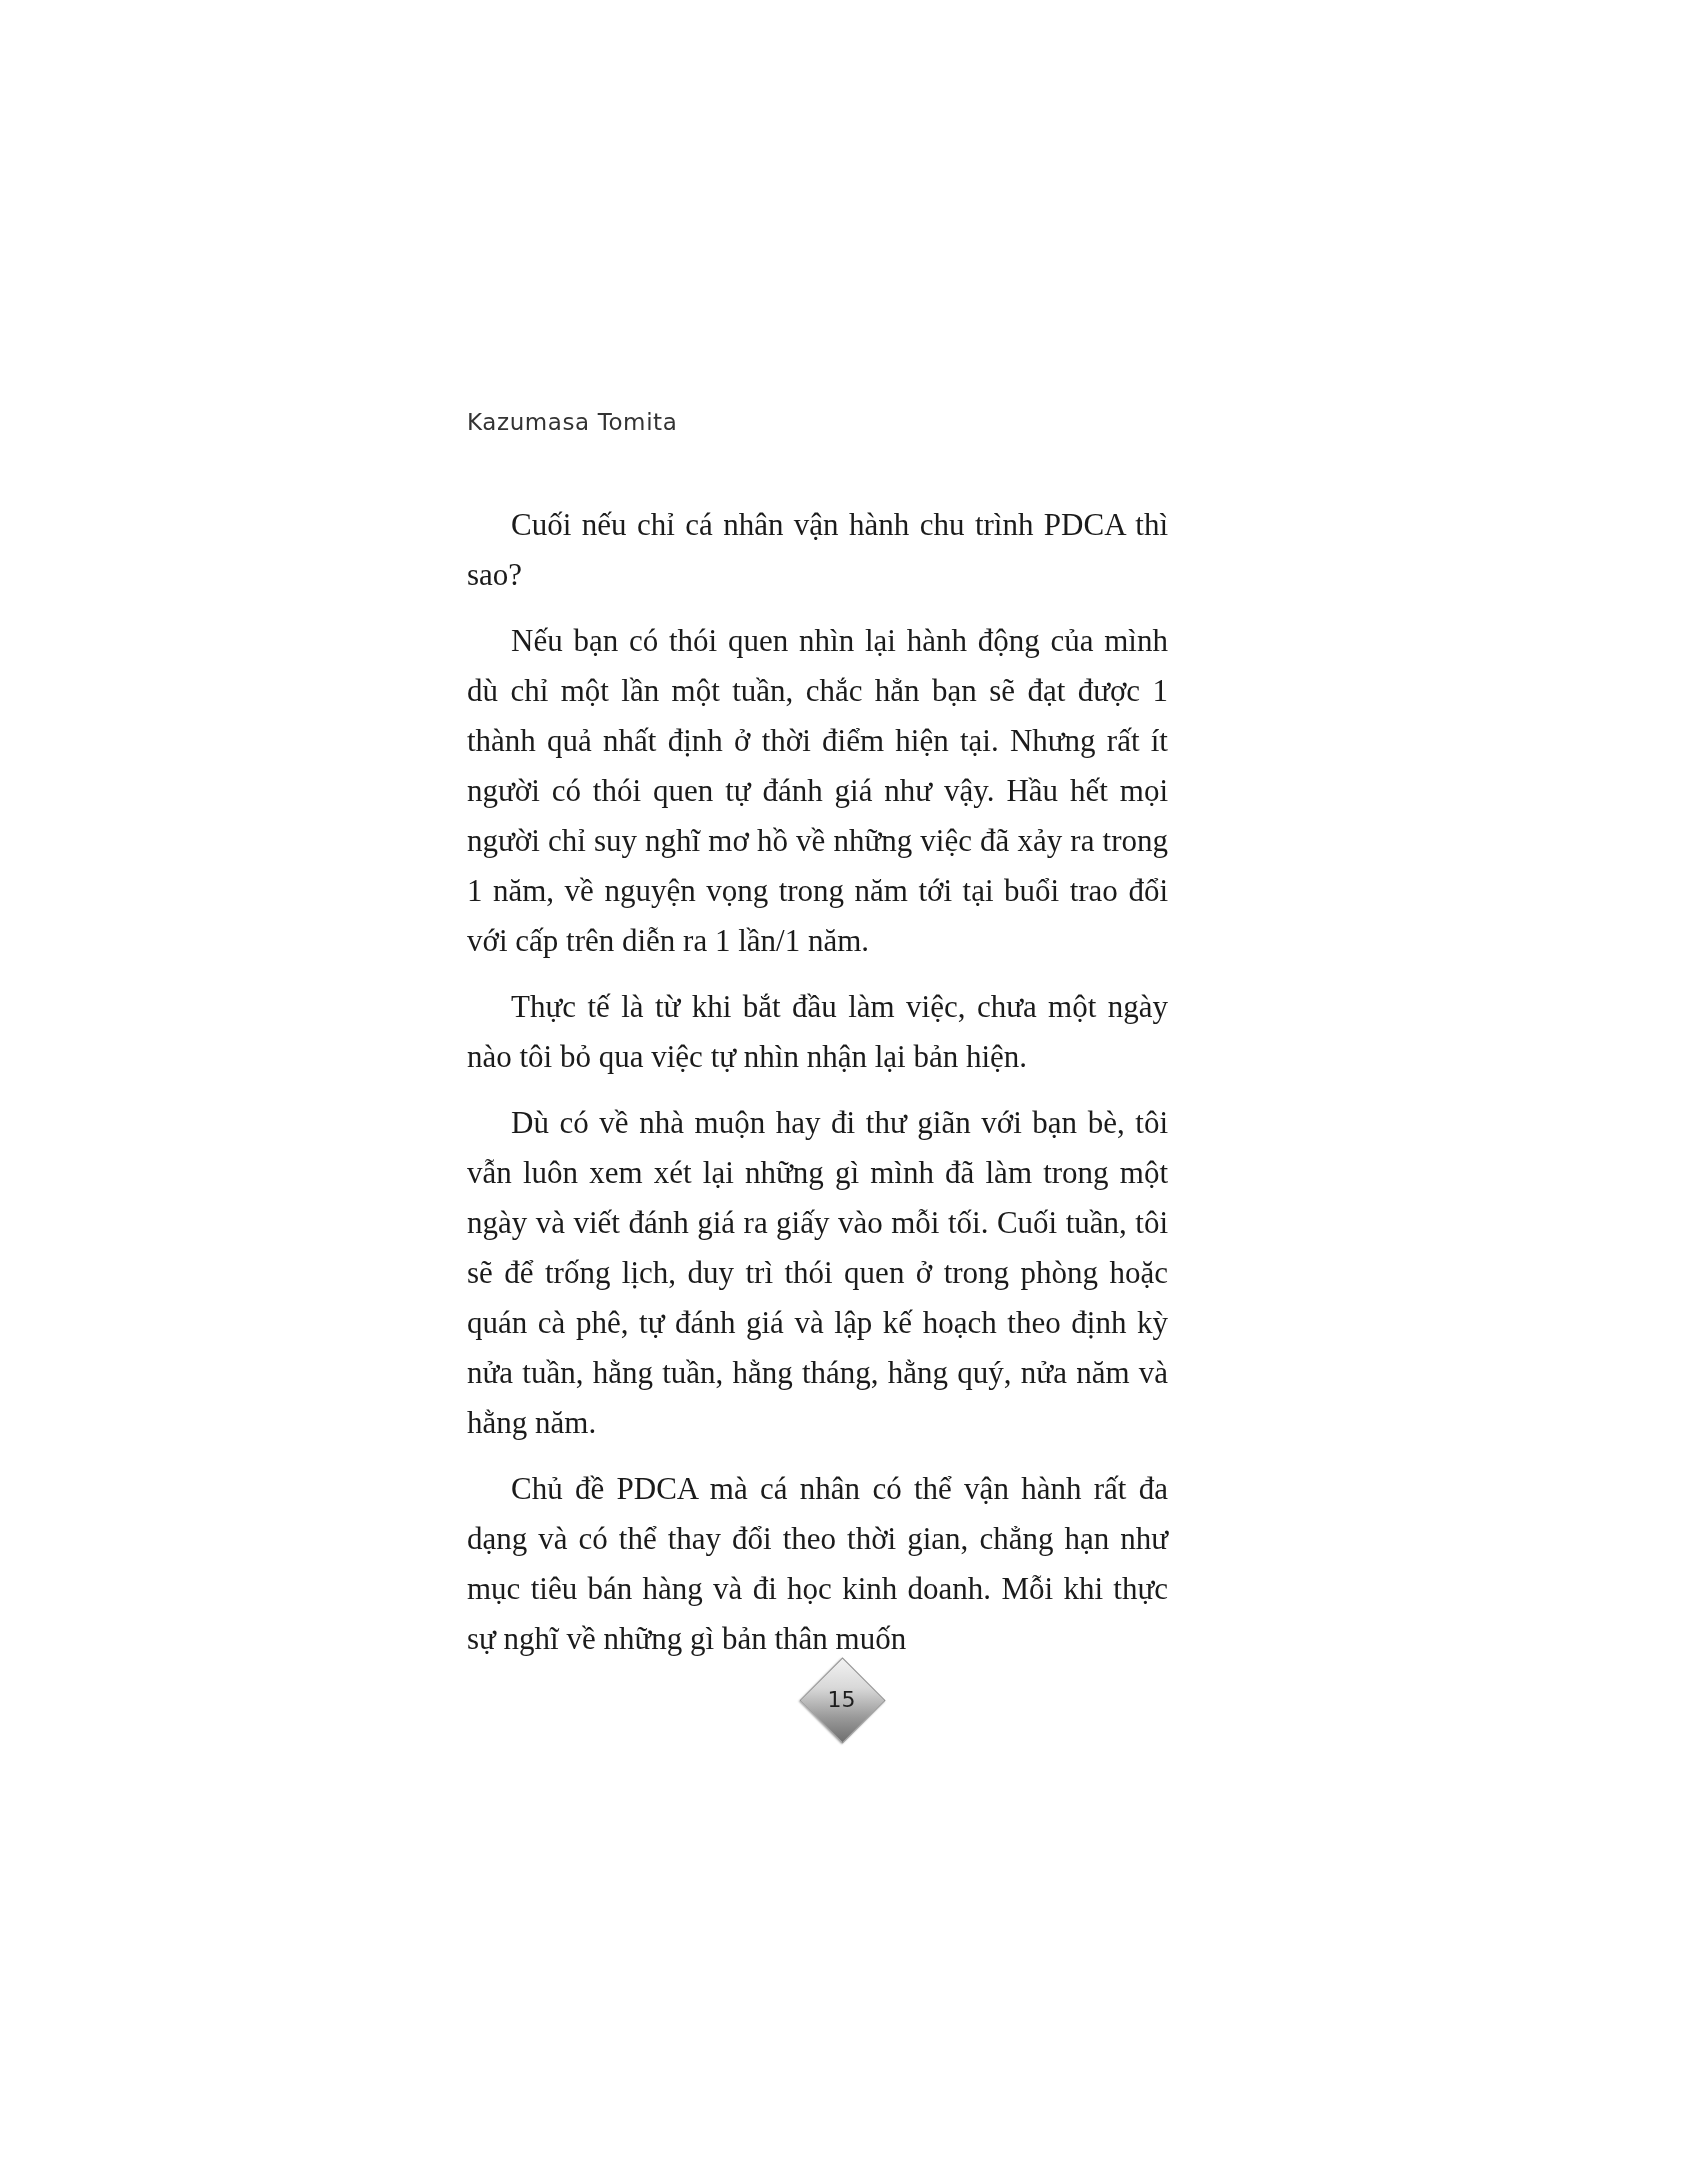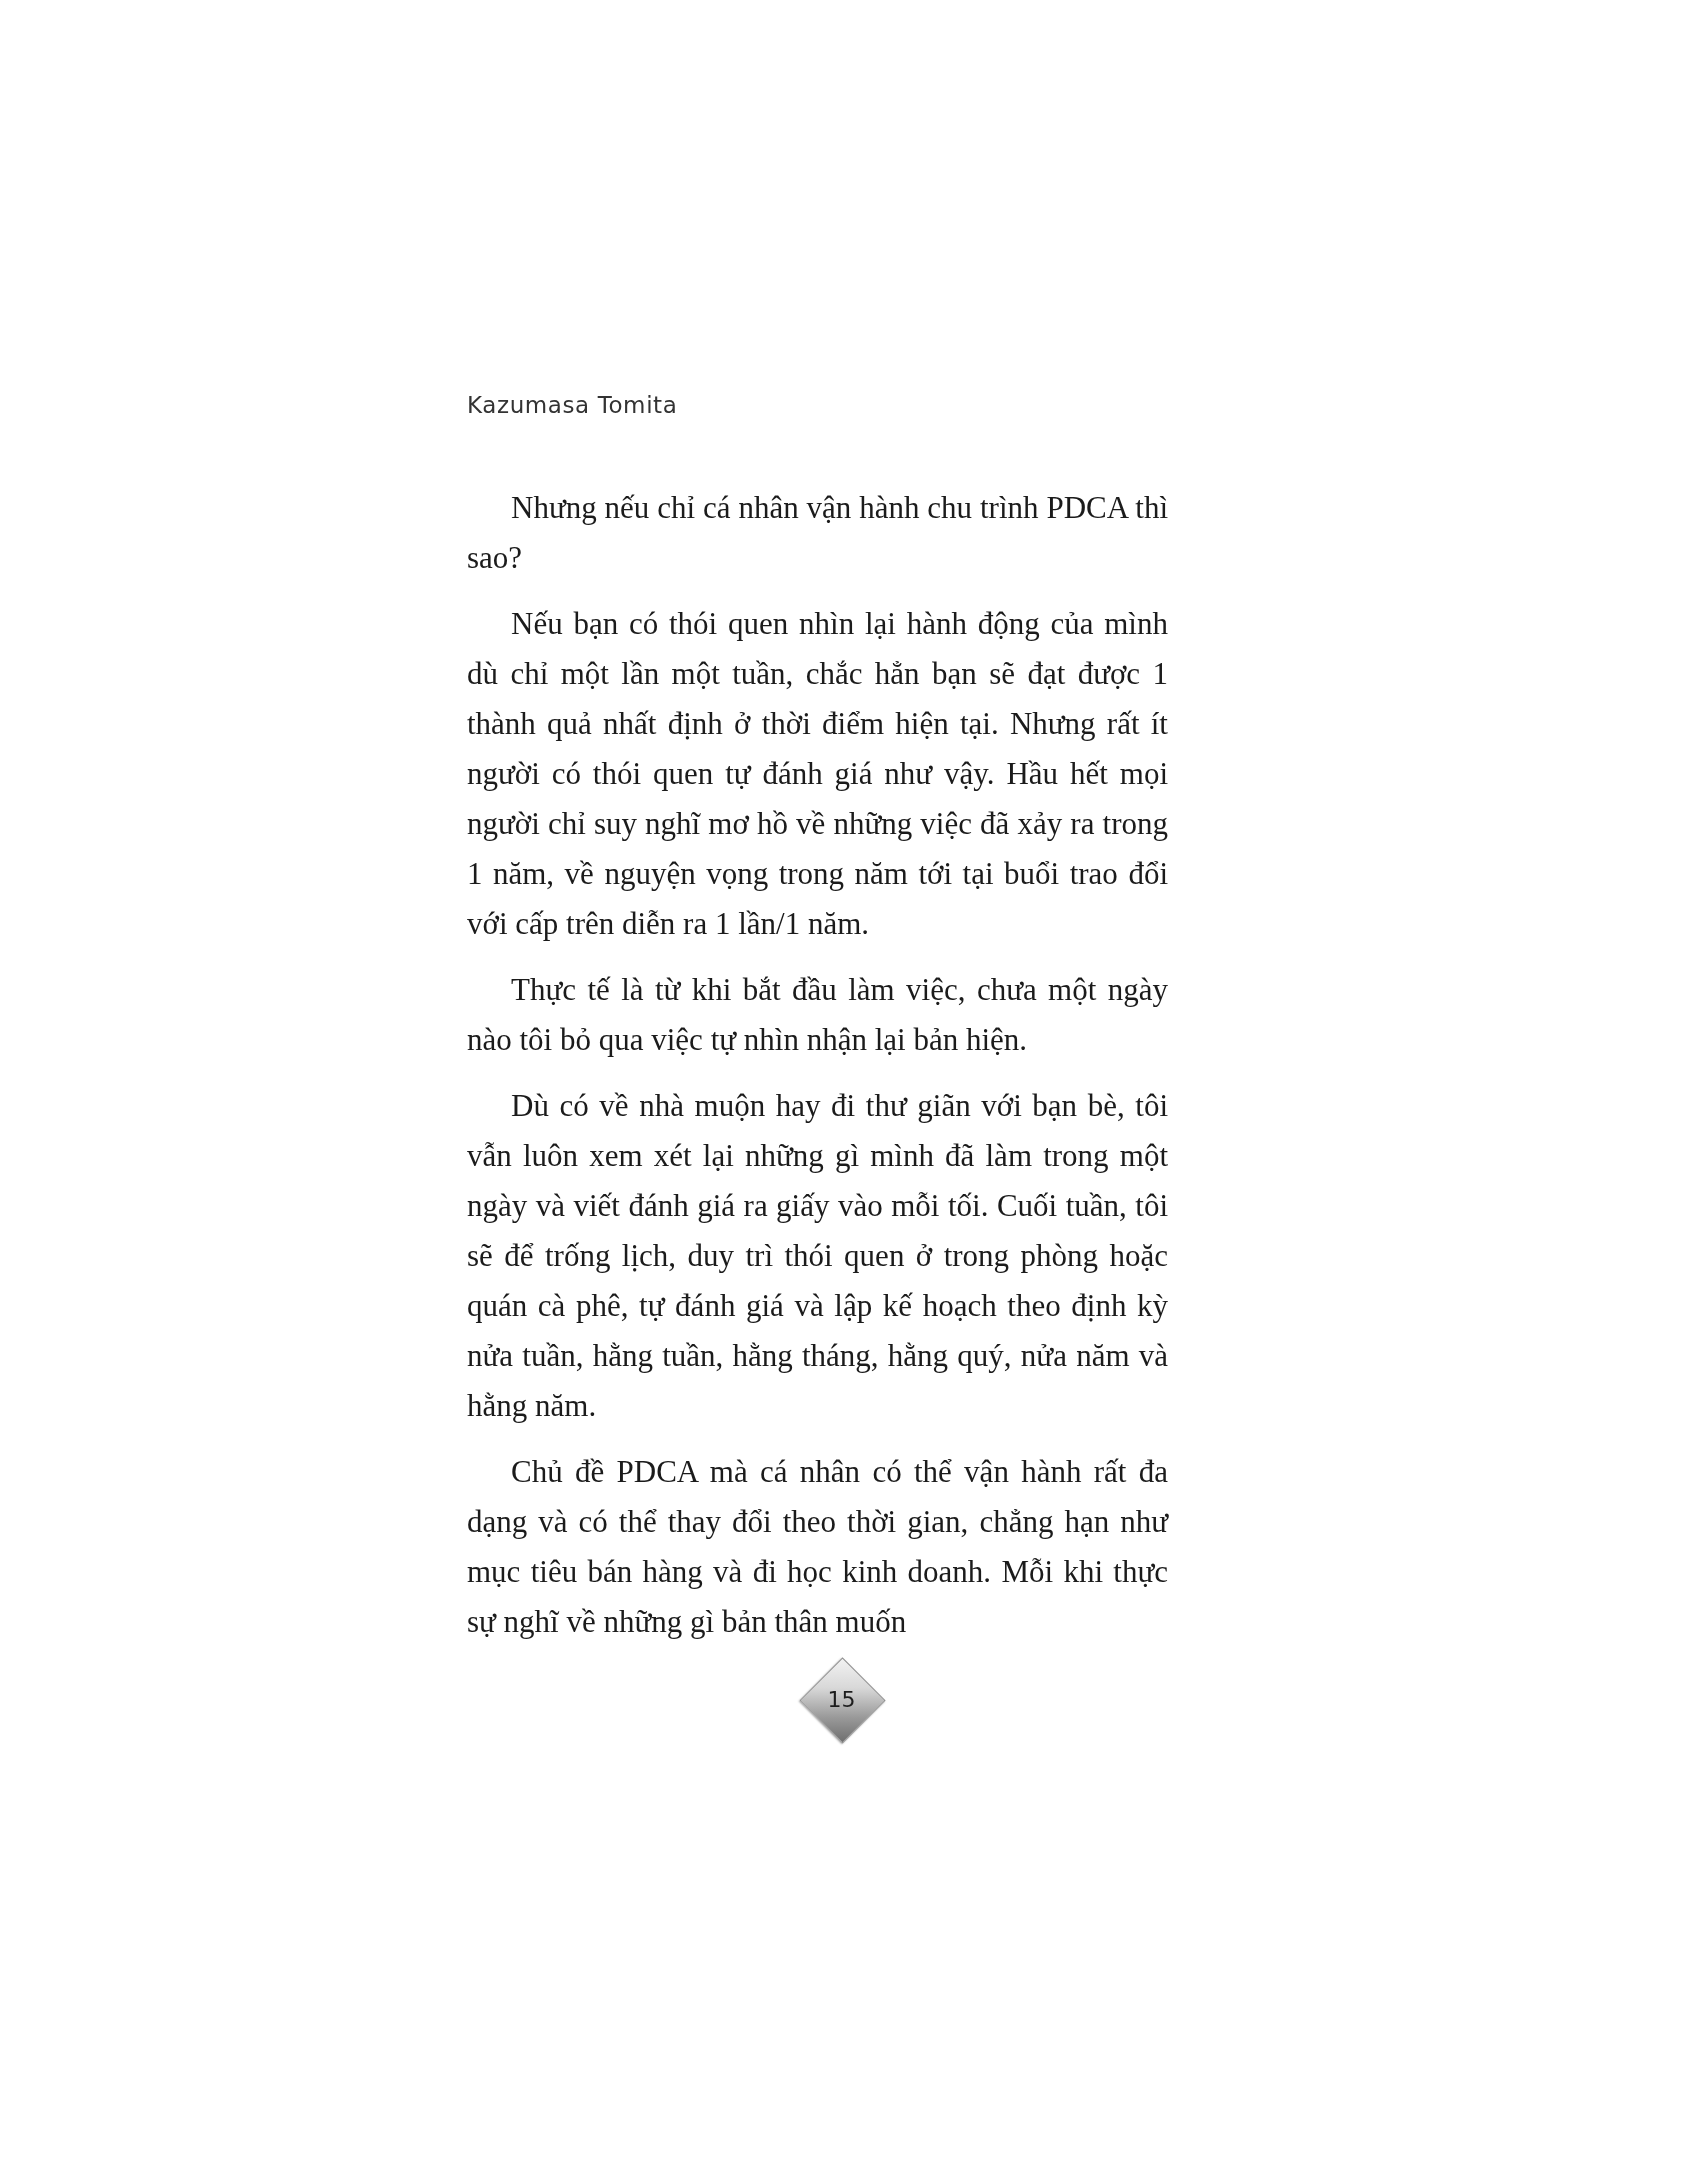--- a/index.html
+++ b/index.html
@@ -32,21 +32,21 @@
     left: 467px;
     top: 392px;
     width: 701px;
   }
 
   .running-head {
     font-family: "DejaVu Sans", sans-serif;
     font-size: 23px;
     letter-spacing: 0.6px;
     color: #333333;
-    margin: 0 0 65px 0;
+    margin: 17px 0 65px 0;
     white-space: nowrap;
   }
 
   p.para {
     margin: 0 0 16px 0;
     font-size: 31px;
     line-height: 50px;
     text-align: justify;
     text-justify: inter-word;
     text-indent: 44px;
@@ -97,21 +97,21 @@
 </style>
 </head>
 <body>
 
 <div class="page">
 
   <div class="content">
 
     <div class="running-head">Kazumasa Tomita</div>
 
-    <p class="para">Nhưng nếu chỉ cá nhân vận hành chu trình PDCA thì sao?</p>
+    <p class="para">Cuối nếu chỉ cá nhân vận hành chu trình PDCA thì sao?</p>
     <p class="para">Nếu bạn có thói quen nhìn lại hành động của mình dù chỉ một lần một tuần, chắc hẳn bạn sẽ đạt được 1 thành quả nhất định ở thời điểm hiện tại. Nhưng rất ít người có thói quen tự đánh giá như vậy. Hầu hết mọi người chỉ suy nghĩ mơ hồ về những việc đã xảy ra trong 1 năm, về nguyện vọng trong năm tới tại buổi trao đổi với cấp trên diễn ra 1 lần/1 năm.</p>
     <p class="para">Thực tế là từ khi bắt đầu làm việc, chưa một ngày nào tôi bỏ qua việc tự nhìn nhận lại bản hiện.</p>
     <p class="para">Dù có về nhà muộn hay đi thư giãn với bạn bè, tôi vẫn luôn xem xét lại những gì mình đã làm trong một ngày và viết đánh giá ra giấy vào mỗi tối. Cuối tuần, tôi sẽ để trống lịch, duy trì thói quen ở trong phòng hoặc quán cà phê, tự đánh giá và lập kế hoạch theo định kỳ nửa tuần, hằng tuần, hằng tháng, hằng quý, nửa năm và hằng năm.</p>
     <p class="para">Chủ đề PDCA mà cá nhân có thể vận hành rất đa dạng và có thể thay đổi theo thời gian, chẳng hạn như mục tiêu bán hàng và đi học kinh doanh. Mỗi khi thực sự nghĩ về những gì bản thân muốn</p>
 
   </div>
 
   <div class="folio">
     <div class="folio-diamond">
       <span class="shape"></span>

